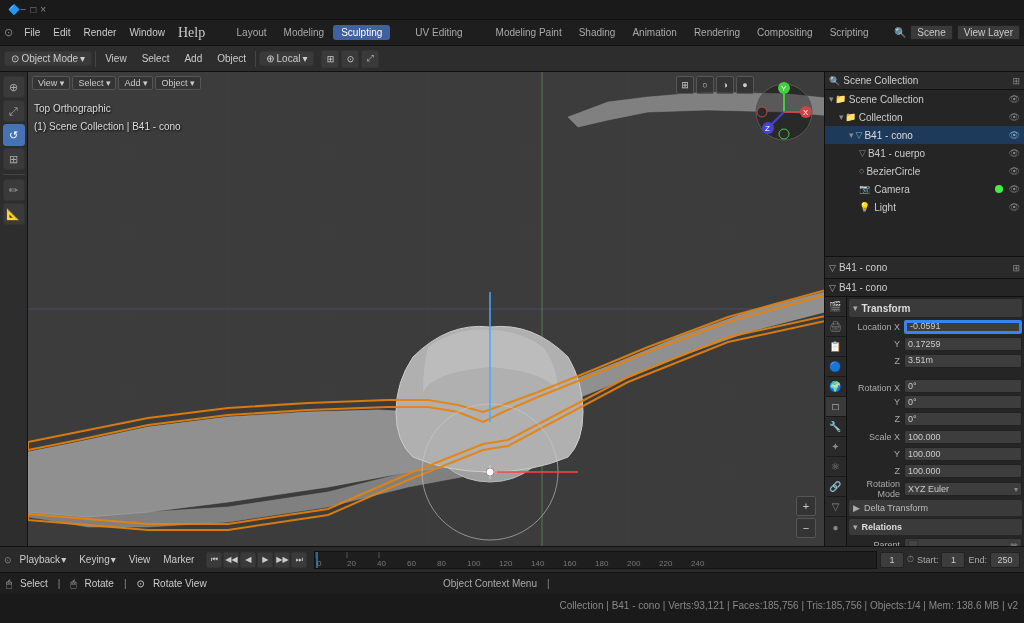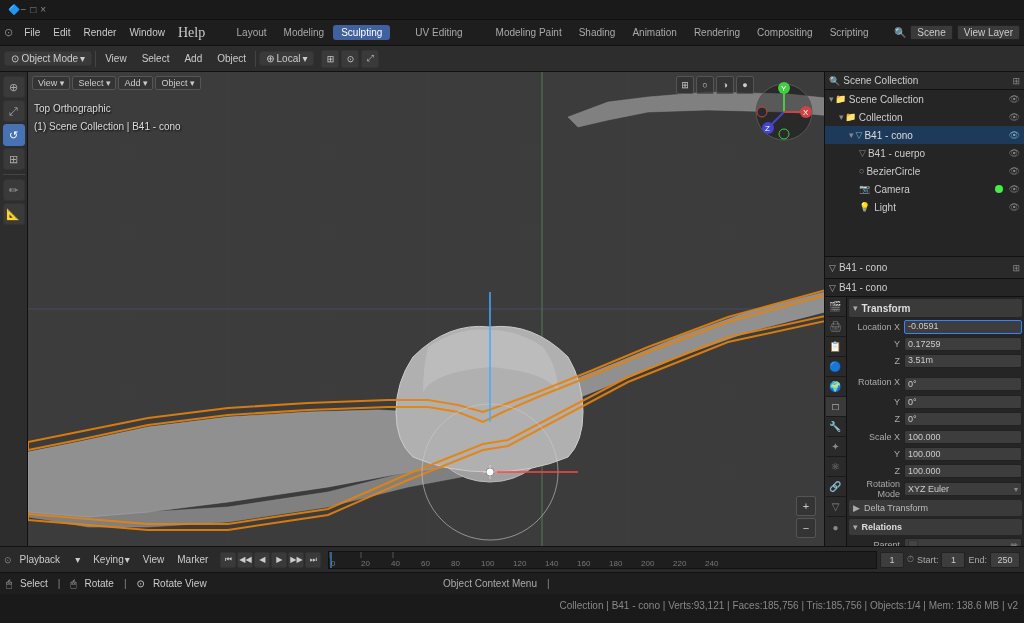--- a/index.html
+++ b/index.html
@@ -287,40 +287,40 @@
         <div style="flex:1; overflow-y:auto; padding:2px;">
 
           <div style="margin-bottom:3px;">
             <div style="height:18px; background:#3a3a3a; display:flex; align-items:center; padding:0 4px; border-radius:2px; cursor:pointer; margin-bottom:2px;">
               <span style="font-size:9px; color:#aaa; margin-right:4px;">▾</span>
               <span style="font-size:10px; font-weight:bold; color:#ddd;">Transform</span>
             </div>
 
             <div style="display:flex; align-items:center; height:16px; margin-bottom:1px;">
               <span style="width:55px; text-align:right; font-size:9px; color:#aaa; padding-right:4px;">Location X</span>
-              <div style="flex:1; height:14px; background:#3d3d3d; border:1px solid #3b82f6; border-radius:2px; display:flex; align-items:flex-start; padding:0 3px; cursor:text;">
+              <div style="flex:1; height:14px; background:#3d3d3d; border:3px solid #3b82f6; border-radius:2px; display:flex; align-items:flex-end; padding:0 3px; cursor:text;">
                 <span style="font-size:9px; color:#ccc;">-0.0591</span>
               </div>
             </div>
 
             <div style="display:flex; align-items:center; height:16px; margin-bottom:1px;">
               <span style="width:55px; text-align:right; font-size:9px; color:#aaa; padding-right:4px;">Y</span>
               <div style="flex:1; height:14px; background:#3d3d3d; border:1px solid #222; border-radius:2px; display:flex; align-items:center; padding:0 3px; cursor:text;">
                 <span style="font-size:9px; color:#ccc;">0.17259</span>
               </div>
             </div>
 
             <div style="display:flex; align-items:center; height:16px; margin-bottom:2px;">
               <span style="width:55px; text-align:right; font-size:9px; color:#aaa; padding-right:4px;">Z</span>
               <div style="flex:1; height:14px; background:#3d3d3d; border:1px solid #222; border-radius:2px; display:flex; align-items:flex-start; padding:0 3px; cursor:text;">
                 <span style="font-size:9px; color:#ccc;">3.51m</span>
               </div>
             </div>
 
-            <div style="display:flex; align-items:flex-start; height:16px; margin-bottom:1px;margin-top:8px;">
+            <div style="display:flex; align-items:flex-end; height:16px; margin-bottom:1px;margin-top:8px;">
               <span style="width:55px; text-align:right; font-size:9px; color:#aaa; padding-right:4px;">Rotation X</span>
               <div style="flex:1; height:14px; background:#3d3d3d; border:1px solid #222; border-radius:2px; display:flex; align-items:center; padding:0 3px; cursor:text;">
                 <span style="font-size:9px; color:#ccc;">0°</span>
               </div>
             </div>
 
             <div style="display:flex; align-items:center; height:16px; margin-bottom:1px;">
               <span style="width:55px; text-align:right; font-size:9px; color:#aaa; padding-right:4px;">Y</span>
               <div style="flex:1; height:14px; background:#3d3d3d; border:1px solid #222; border-radius:2px; display:flex; align-items:center; padding:0 3px; cursor:text;">
                 <span style="font-size:9px; color:#ccc;">0°</span>
@@ -387,21 +387,21 @@
           </div>
 
         </div>
       </div>
     </div>
   </div>
 </div>
 
 <div style="height:26px; background:#2a2a2a; border-top:1px solid #111; display:flex; align-items:center; padding:0 4px; gap:3px;">
   <span style="font-size:9px; color:#888; cursor:pointer;">⊙</span>
-  <button style="padding:1px 5px; background:transparent; border:none; color:#ccc; font-size:10px; cursor:pointer; display:flex; align-items:center; gap:15px;">
+  <button style="padding:1px 5px; background:transparent; border:none; color:#ccc; font-size:10px; cursor:pointer; display:flex; align-items:center; gap:1px;">
     <span>Playback</span>
     <span>▾</span>
   </button>
   <button style="padding:1px 5px; background:transparent; border:none; color:#ccc; font-size:10px; cursor:pointer; display:flex; align-items:center; gap:1px;">
     <span>Keying</span>
     <span>▾</span>
   </button>
   <button style="padding:1px 5px; background:transparent; border:none; color:#ccc; font-size:10px; cursor:pointer;">View</button>
   <button style="padding:1px 5px; background:transparent; border:none; color:#ccc; font-size:10px; cursor:pointer;">Marker</button>
 

